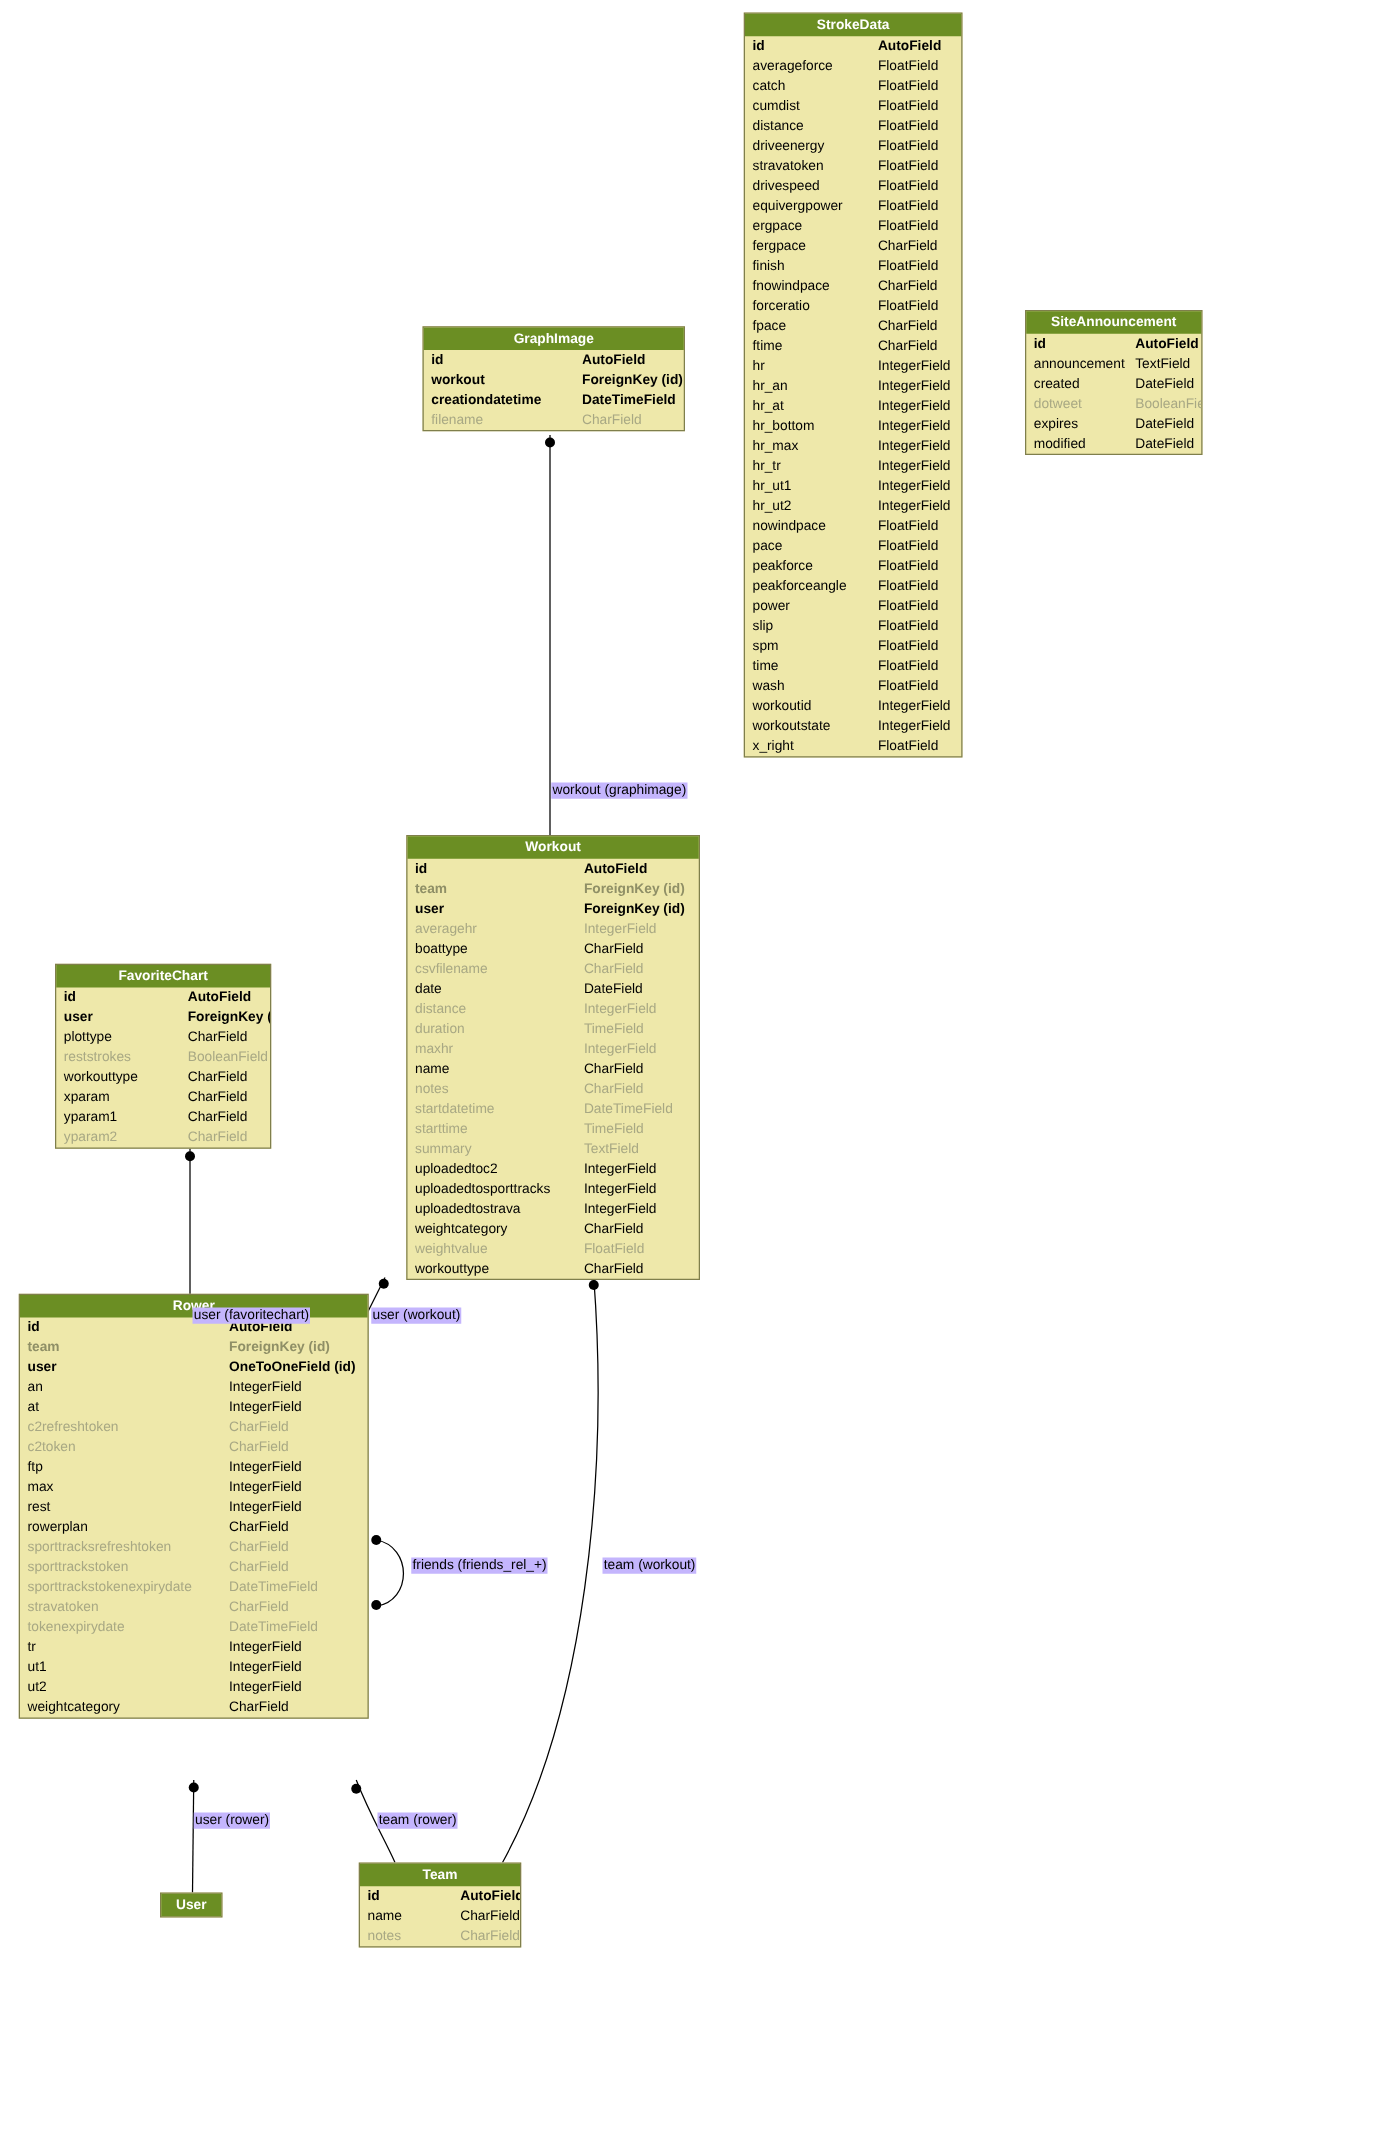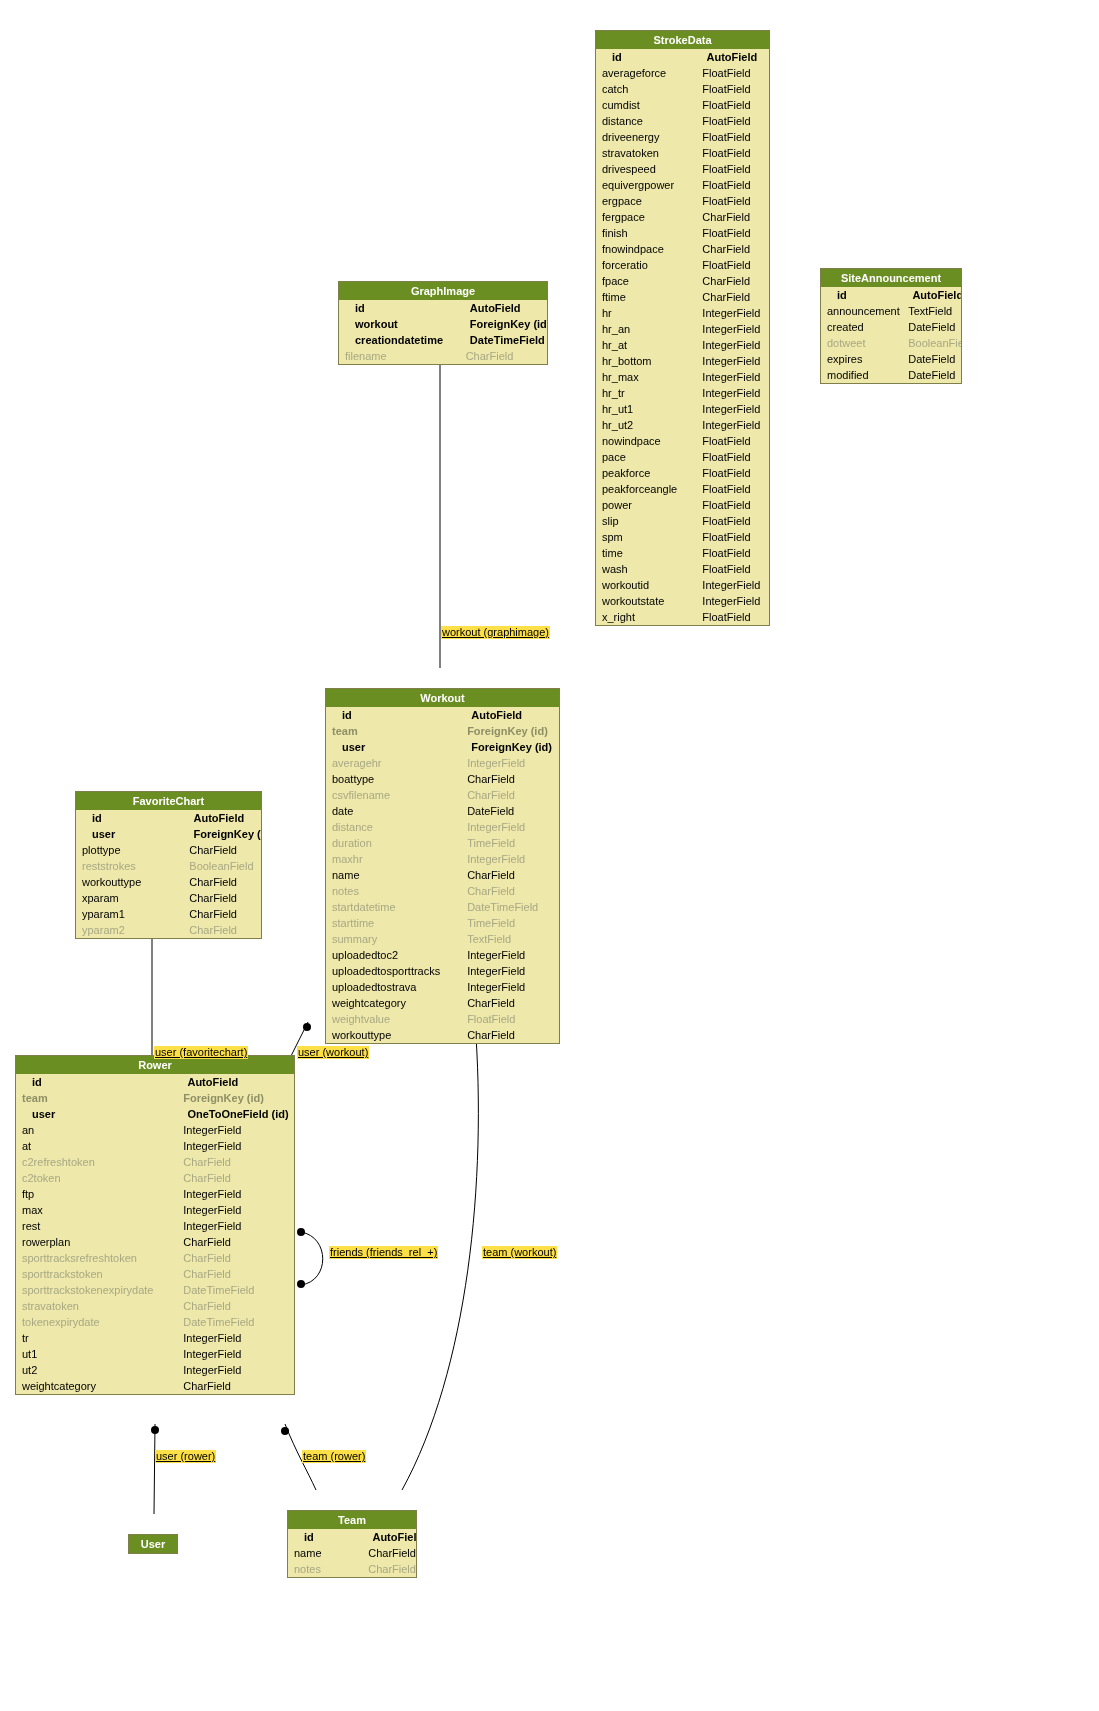--- a/index.html
+++ b/index.html
@@ -11,21 +11,20 @@
     overflow:hidden;
   }
   svg.edges{position:absolute;left:0;top:0;}
   svg.edges path{stroke:#000;stroke-width:1;fill:none;}
   svg.edges circle{fill:#000;stroke:none;}
   .entity{
     position:absolute;
     border:1px solid var(--border_color,#7f7f4c);
     background:var(--body_bg,#eee8aa);
     box-sizing:border-box;
-    margin-top:20px;
   }
   .entity-title{
     background:var(--header_bg,#6b8e23);
     color:#fff;
     font-weight:bold;
     font-size:11px;
     height:18px;line-height:18px;
     text-align:center;
     white-space:nowrap;
     overflow:hidden;
@@ -37,33 +36,32 @@
     white-space:nowrap;
     display:flex;
   }
   .f-name{
     padding-left:6px;
     width:58%;
     overflow:hidden;
     flex:0 0 auto;
   }
   .f-type{flex:1 1 auto;overflow:hidden;}
-  .style-key{font-weight:bold;color:#000;padding-left:10px;}
+  .style-key{font-weight:bold;color:#000;}
   .style-key-muted{font-weight:bold;color:var(--key_muted,#8f8f66);}
   .style-normal{color:#000;}
   .style-muted{color:var(--muted,#a8a884);align-items:flex-end;}
   .edge-label{
     position:absolute;
     font-size:11px;
     line-height:13px;
     color:#000;
-    background:#fde047;
+    background:#c4b5fd;
     white-space:nowrap;
     padding:0 1px;
-    text-decoration:underline;
   }
 </style>
 </head>
 <body>
 
 <div id="canvas">
 
   <svg class="edges" width="1099" height="1711">
     <path d="M440 348 L440 668"></path>
     <path d="M152 917 L152 1086"></path>
@@ -368,21 +366,21 @@
           <span class="f-name">weightvalue</span>
           <span class="f-type">FloatField</span>
         </div>
         <div class="field-row style-normal">
           <span class="f-name">workouttype</span>
           <span class="f-type">CharField</span>
         </div>
       </div>
   </div>
 
-  <div class="entity" style="left:75px;top:771px;width:187px">
+  <div class="entity" style="left:44px;top:771px;width:173px">
     <div class="entity-title">FavoriteChart</div>
     <div class="entity-body">
         <div class="field-row style-key">
           <span class="f-name">id</span>
           <span class="f-type">AutoField</span>
         </div>
         <div class="field-row style-key">
           <span class="f-name">user</span>
           <span class="f-type">ForeignKey (id)</span>
         </div>

